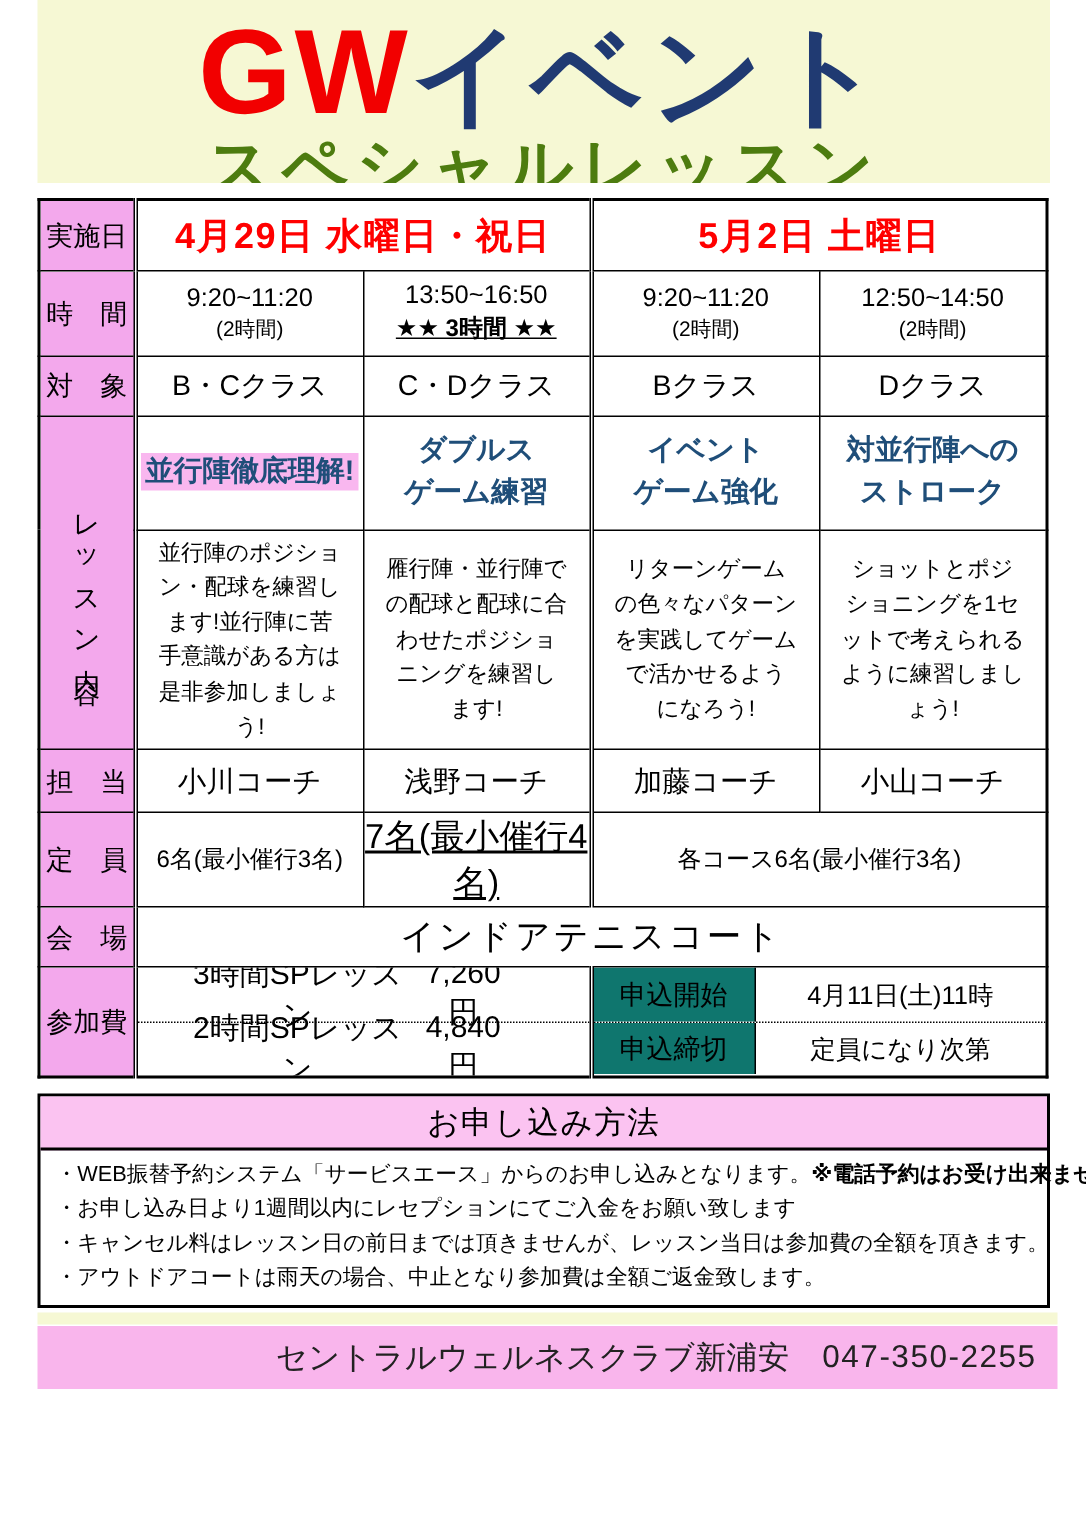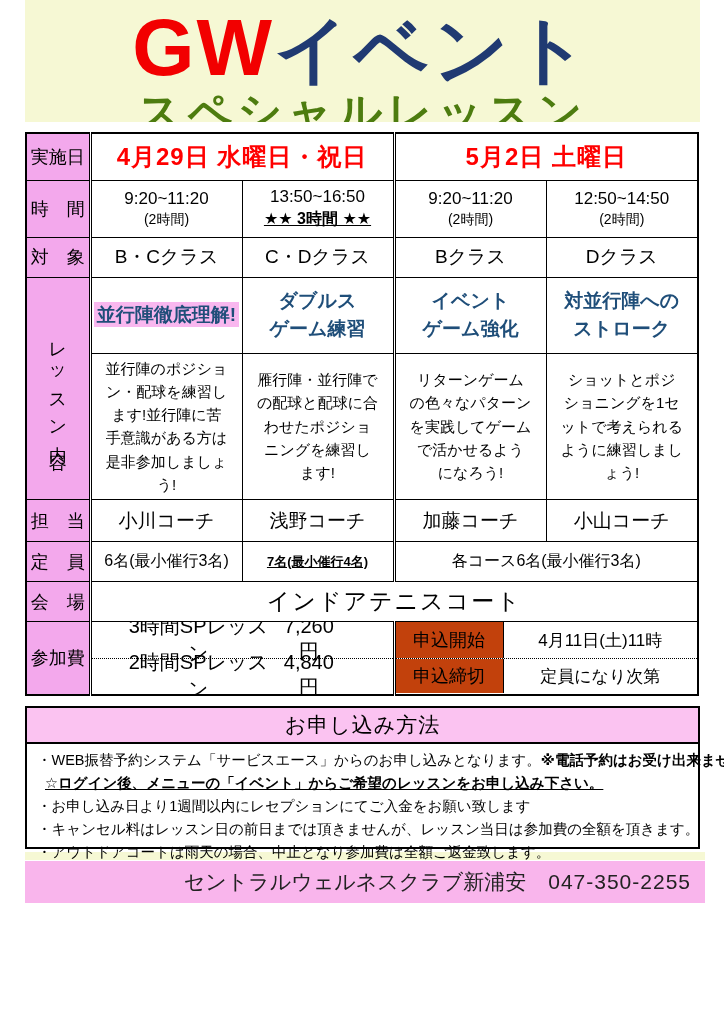--- a/index.html
+++ b/index.html
@@ -81,34 +81,34 @@
   .tl-line:empty { display: none; }
 
   td.ldesc {
     border-top: 1px dotted #000;
     font-size: 15px; line-height: 1.55; padding: 3px 14px;
   }
 
   td.coach { font-size: 19px; }
 
   td.cap  { font-size: 16px; }
-  td.cap.bold-u { font-weight: bold; text-decoration: underline; font-size: 13px; margin-top: 48px; }
+  td.cap.bold-u { font-weight: normal; text-decoration: underline; font-size: 23px; margin-top: 48px; }
 
   td.venue { font-size: 23px; letter-spacing: 2px; }
 
   td.inner { padding: 0; }
   .fee-row {
     display: flex; justify-content: space-between; align-items: center;
     height: 36px; padding: 0 50px 0 30px; font-size: 20px;
   }
   .fee-row.second { border-top: 1px dotted #000; height: 35px; }
   .ap-row { display: flex; height: 36px; }
   .ap-row.second { border-top: 1px dotted #000; height: 35px; text-align: center; }
   .ap-label {
-    width: 108px; background: #c2410c; border-right: 1px solid #000;
+    width: 108px; background: #0f766e; border-right: 1px solid #000;
     display: flex; align-items: center; justify-content: center;
     font-size: 18px;
   }
   .ap-value { flex: 1; display: flex; align-items: center; justify-content: center; font-size: 17px; }
 
   
   .apply-box { margin-top: 10px; border: 2px solid #000; height: 143px; }
   .apply-header {
     background: #fbc3f1; border-bottom: 2px solid #000;
     height: 36px; display: flex; align-items: center; justify-content: center;
@@ -246,21 +246,20 @@
           </div>
         </td>
       </tr>
     </tbody>
       </table>
 
     <div class="apply-box">
       <div class="apply-header">お申し込み方法</div>
       <div class="apply-body">
         <div class="apply-line"><span>・WEB振替予約システム「サービスエース」からのお申し込みとなります。</span><span class="em">※電話予約はお受け出来ません。</span></div>
-        <div class="apply-line ul">☆ログイン後、メニューの「イベント」からご希望のレッスンをお申し込み下さい。</div>
         <div class="apply-line">・お申し込み日より1週間以内にレセプションにてご入金をお願い致します</div>
         <div class="apply-line">・キャンセル料はレッスン日の前日までは頂きませんが、レッスン当日は参加費の全額を頂きます。</div>
         <div class="apply-line">・アウトドアコートは雨天の場合、中止となり参加費は全額ご返金致します。</div>
       </div>
     </div>
 
     <div class="yellow-strip"></div>
     <div class="footer">
       <span>セントラルウェルネスクラブ新浦安</span>
       <span class="phone">047-350-2255</span>

